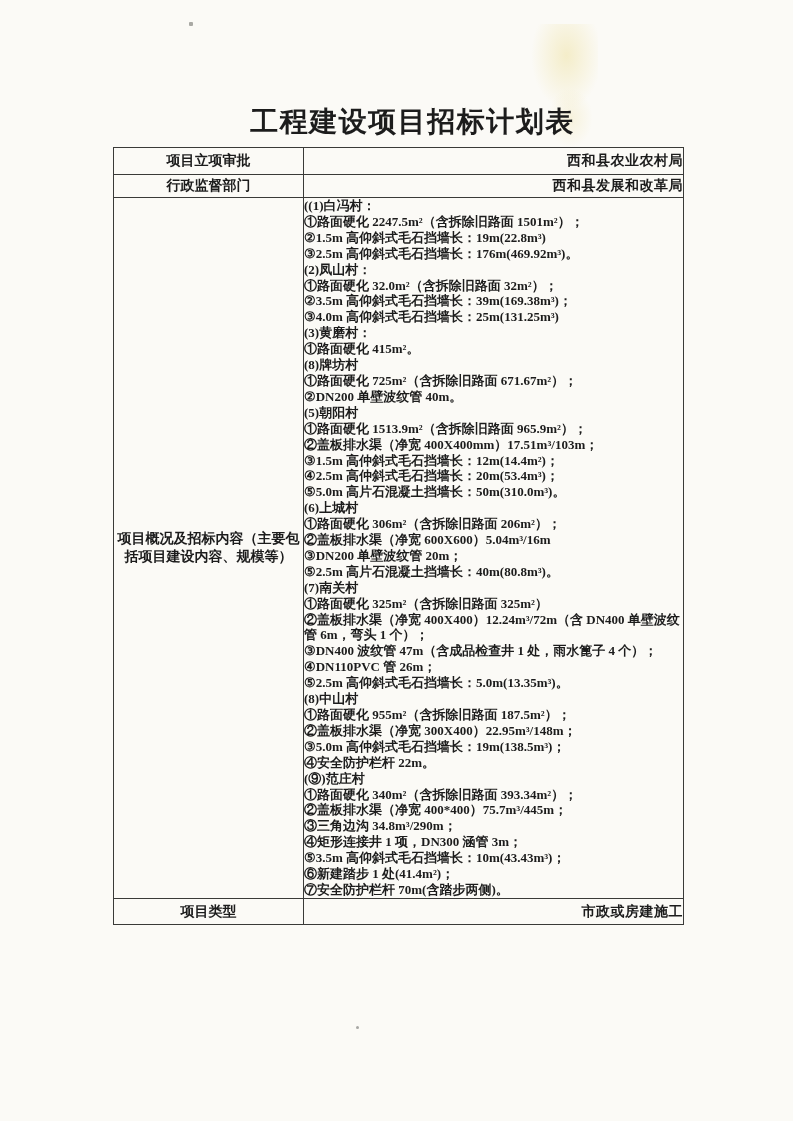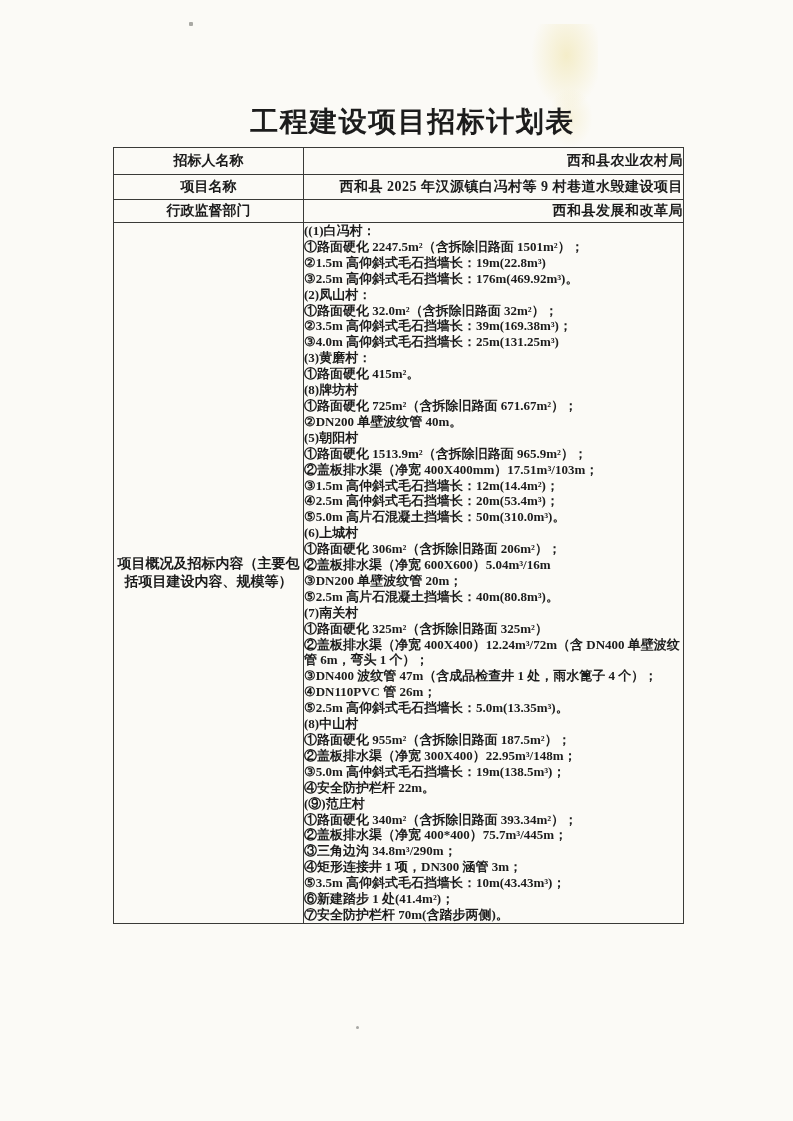--- a/index.html
+++ b/index.html
@@ -94,26 +94,22 @@
 
   <div class="doc-title">工程建设项目招标计划表</div>
 
   <table class="tender-table">
     <colgroup>
       <col class="c-label">
       <col class="c-value">
     </colgroup>
     <tbody>
       <tr class="r1">
-        <td class="label-cell">招标人名称</td>
+        <td class="label-cell">项目立项审批</td>
         <td class="value-center">西和县农业农村局</td>
-      </tr>
-      <tr class="r2">
-        <td class="label-cell">项目名称</td>
-        <td class="value-center">西和县 2025 年汉源镇白冯村等 9 村巷道水毁建设项目</td>
       </tr>
       <tr class="r3">
         <td class="label-cell">行政监督部门</td>
         <td class="value-center">西和县发展和改革局</td>
       </tr>
       <tr class="r5">
         <td class="label-cell">项目概况及招标内容（主要包括项目建设内容、规模等）</td>
         <td class="value-lines">
             <div class="content-line">((1)白冯村：</div>
             <div class="content-line">①路面硬化 2247.5m²（含拆除旧路面 1501m²）；</div>
@@ -153,16 +149,20 @@
             <div class="content-line">(⑨)范庄村</div>
             <div class="content-line">①路面硬化 340m²（含拆除旧路面 393.34m²）；</div>
             <div class="content-line">②盖板排水渠（净宽 400*400）75.7m³/445m；</div>
             <div class="content-line">③三角边沟 34.8m³/290m；</div>
             <div class="content-line">④矩形连接井 1 项，DN300 涵管 3m；</div>
             <div class="content-line">⑤3.5m 高仰斜式毛石挡墙长：10m(43.43m³)；</div>
             <div class="content-line">⑥新建踏步 1 处(41.4m²)；</div>
             <div class="content-line">⑦安全防护栏杆 70m(含踏步两侧)。</div>
           </td>
       </tr>
+      <tr class="r6">
+        <td class="label-cell">项目类型</td>
+        <td class="value-center">市政或房建施工</td>
+      </tr>
     </tbody>
   </table>
 
 </div>
 
 </body></html>

